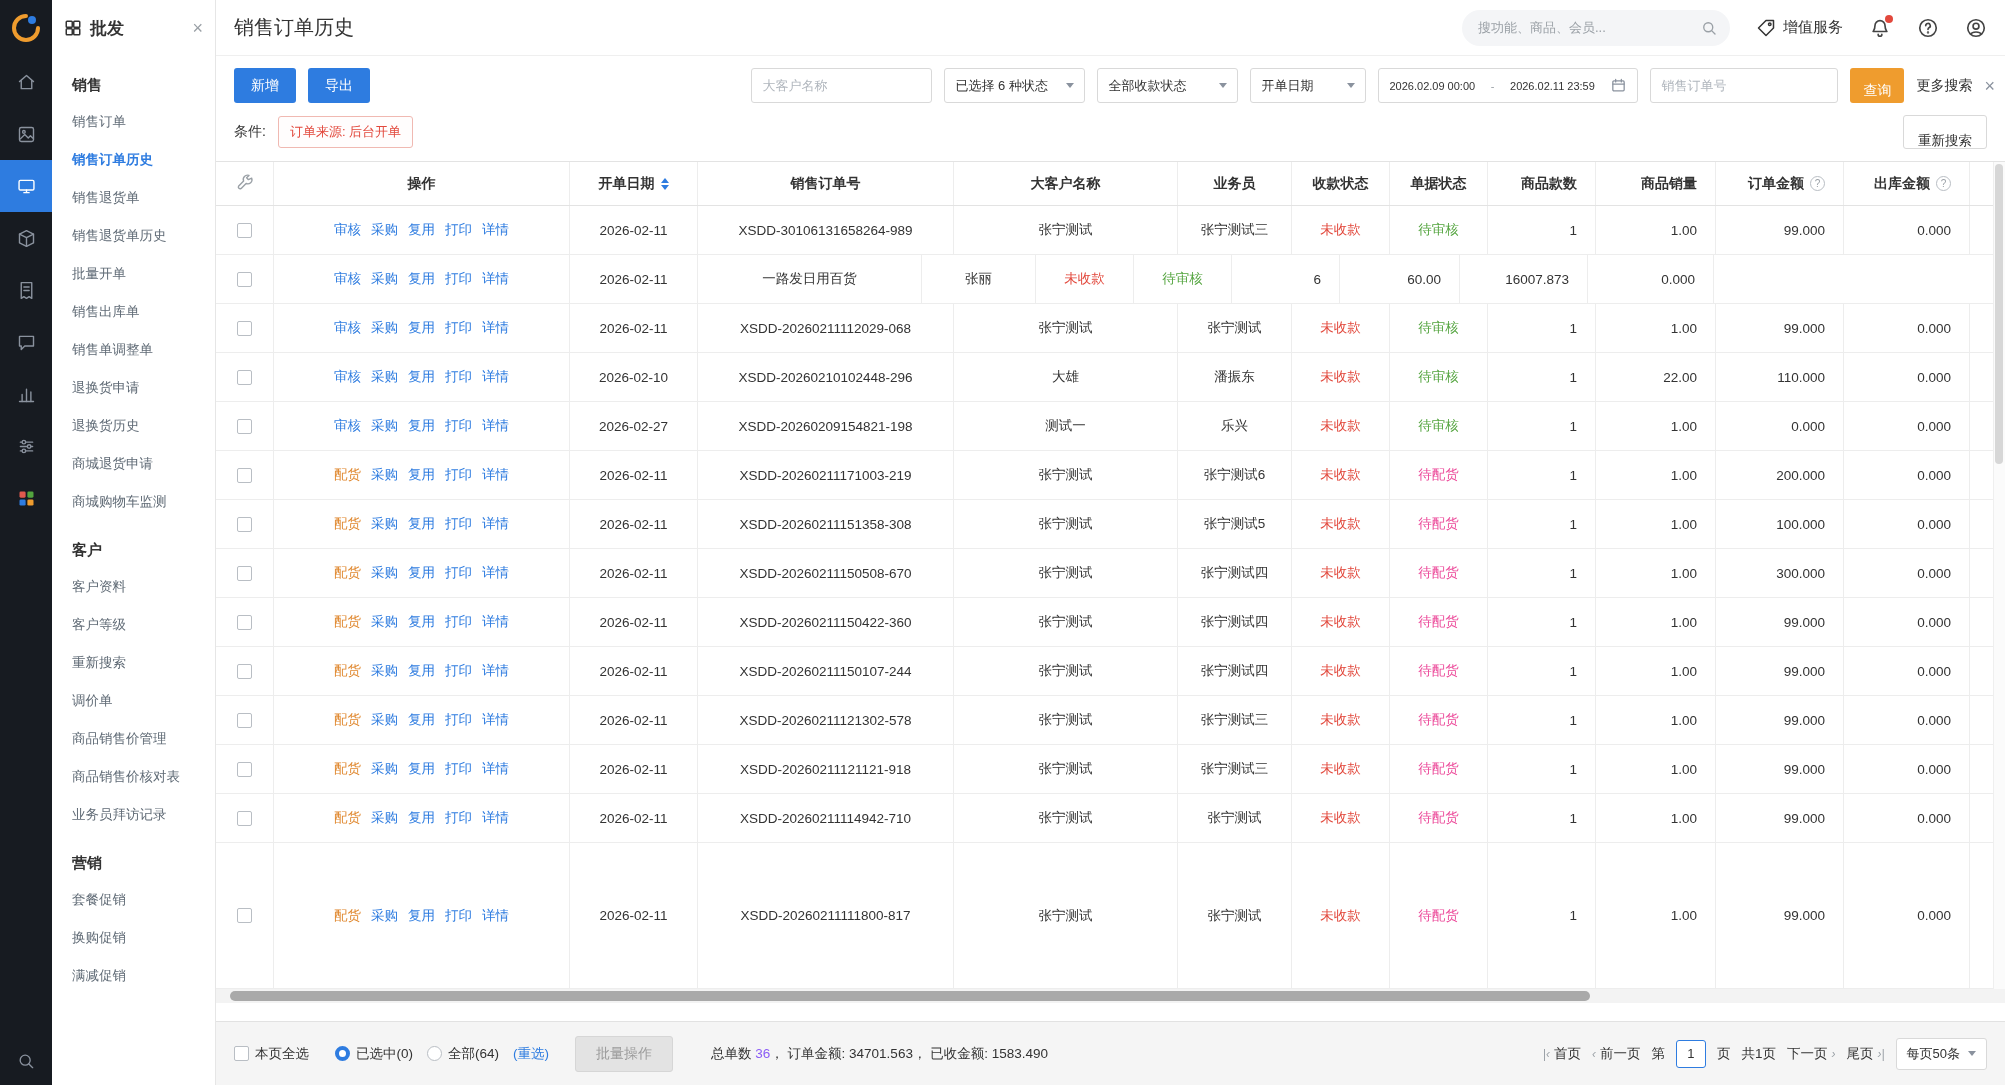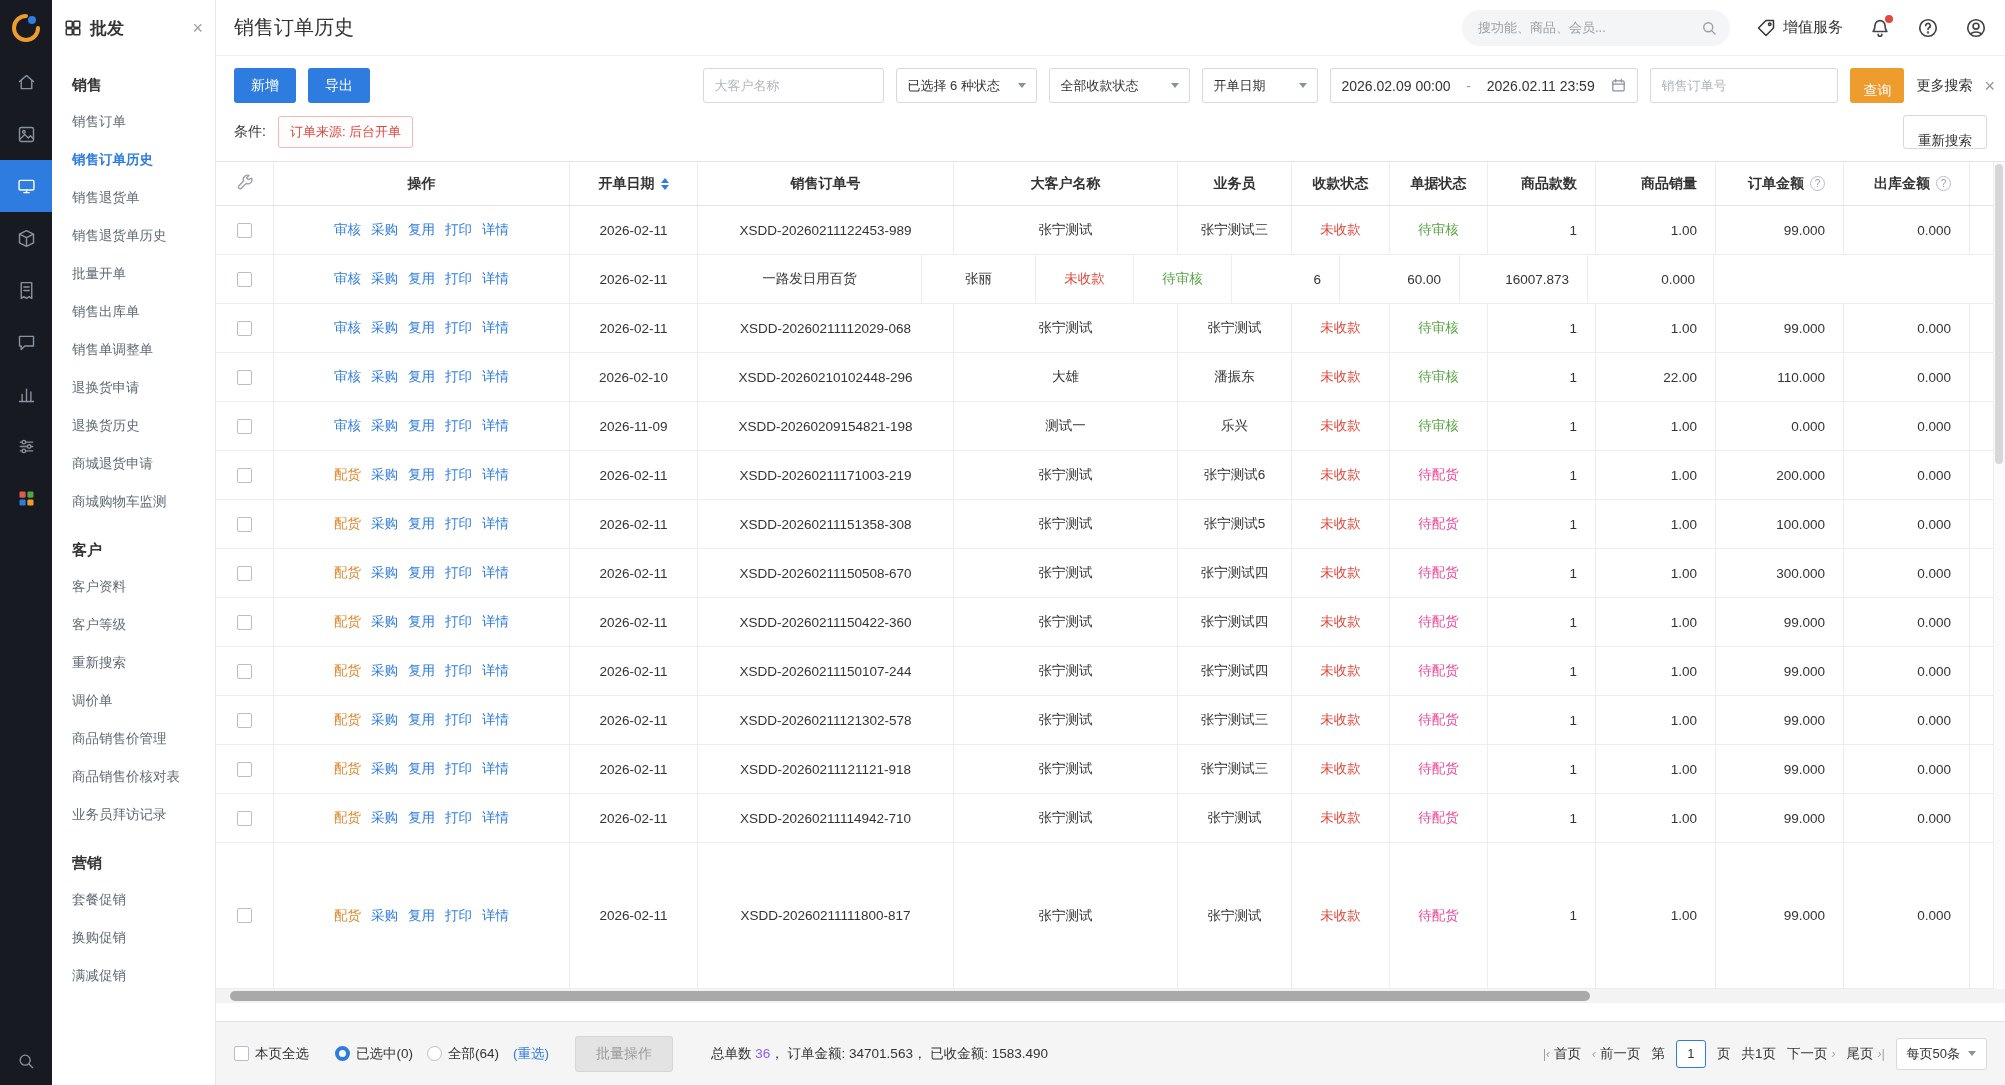--- a/index.html
+++ b/index.html
@@ -41,21 +41,21 @@
   .filterbar{display:flex;align-items:center;padding:12px 10px 12px 18px;gap:12px;flex-shrink:0;}
   .btn{height:35px;border:none;border-radius:3px;font-size:14px;cursor:pointer;padding:0 17px;}
   .btn-blue{background:#2e7ce0;color:#fff;}
   .filters{margin-left:auto;display:flex;align-items:center;gap:12px;}
   .finput{height:35px;border:1px solid #d9d9d9;border-radius:3px;padding:0 10px;font-size:13px;color:#333;outline:none;background:#fff;}
   .finput::placeholder{color:#b0b6bd;}
   .w180{width:181px;}.w140{width:141px;}.w116{width:116px;}.w188{width:188px;}
   .fselect{height:35px;border:1px solid #d9d9d9;border-radius:3px;display:flex;align-items:center;padding:0 10px;font-size:13px;color:#333;cursor:pointer;gap:8px;background:#fff;white-space:nowrap;}
   .fselect > span{flex:1;}
   .caret{width:0;height:0;border-left:4.5px solid transparent;border-right:4.5px solid transparent;border-top:5.5px solid #8a929e;flex-shrink:0;}
-  .fdate{width:308px;height:35px;border:1px solid #d9d9d9;border-radius:3px;display:flex;align-items:center;justify-content:space-between;padding:0 10px;font-size:14px;color:#333;cursor:pointer;white-space:nowrap;}
+  .fdate{width:260px;height:35px;border:1px solid #d9d9d9;border-radius:3px;display:flex;align-items:center;justify-content:space-between;padding:0 10px;font-size:11px;color:#333;cursor:pointer;white-space:nowrap;}
   .btn-orange{background:#ef9c2e;color:#fff;height:35px;padding:14px 13px;}
   .more-search{font-size:14px;color:#333;cursor:pointer;white-space:nowrap;}
   .x-icon{color:#8a929e;font-size:18px;line-height:1;cursor:pointer;}
 
   
   .condbar{display:flex;align-items:center;padding:0 18px 12px 18px;gap:12px;flex-shrink:0;}
   .cond-label{font-size:14px;color:#333;}
   .cond-tag{border:1px solid #f0b9b2;color:#e2483c;font-size:13px;padding:6px 11px;border-radius:3px;background:#fffdfd;cursor:pointer;}
   .research-btn{margin-left:auto;height:33px;border:1px solid #d9d9d9;background:#fff;border-radius:3px;font-size:13.5px;color:#333;padding:16px 14px;cursor:pointer;}
 
@@ -375,21 +375,21 @@
                 <span class="cb"></span>
               </div>
               <div class="cell c1">
                 <a class="op op-blue">审核</a>
                 <a class="op op-blue">采购</a>
                 <a class="op op-blue">复用</a>
                 <a class="op op-blue">打印</a>
                 <a class="op op-blue">详情</a>
               </div>
               <div class="cell c2">2026-02-11</div>
-              <div class="cell c3">XSDD-20260211122453-989</div>
+              <div class="cell c3">XSDD-30106131658264-989</div>
               <div class="cell c4">张宁测试</div>
               <div class="cell c5">张宁测试三</div>
               <div class="cell c6 txt-red">未收款</div>
               <div class="cell c7 txt-green">待审核</div>
               <div class="cell c8 tr">1</div>
               <div class="cell c9 tr">1.00</div>
               <div class="cell c10 tr">99.000</div>
               <div class="cell c11 tr">0.000</div>
               <div class="cell cfill"></div>
             </div>
@@ -465,21 +465,21 @@
               <div class="cell c0">
                 <span class="cb"></span>
               </div>
               <div class="cell c1">
                 <a class="op op-blue">审核</a>
                 <a class="op op-blue">采购</a>
                 <a class="op op-blue">复用</a>
                 <a class="op op-blue">打印</a>
                 <a class="op op-blue">详情</a>
               </div>
-              <div class="cell c2">2026-11-09</div>
+              <div class="cell c2">2026-02-27</div>
               <div class="cell c3">XSDD-20260209154821-198</div>
               <div class="cell c4">测试一</div>
               <div class="cell c5">乐兴</div>
               <div class="cell c6 txt-red">未收款</div>
               <div class="cell c7 txt-green">待审核</div>
               <div class="cell c8 tr">1</div>
               <div class="cell c9 tr">1.00</div>
               <div class="cell c10 tr">0.000</div>
               <div class="cell c11 tr">0.000</div>
               <div class="cell cfill"></div>

